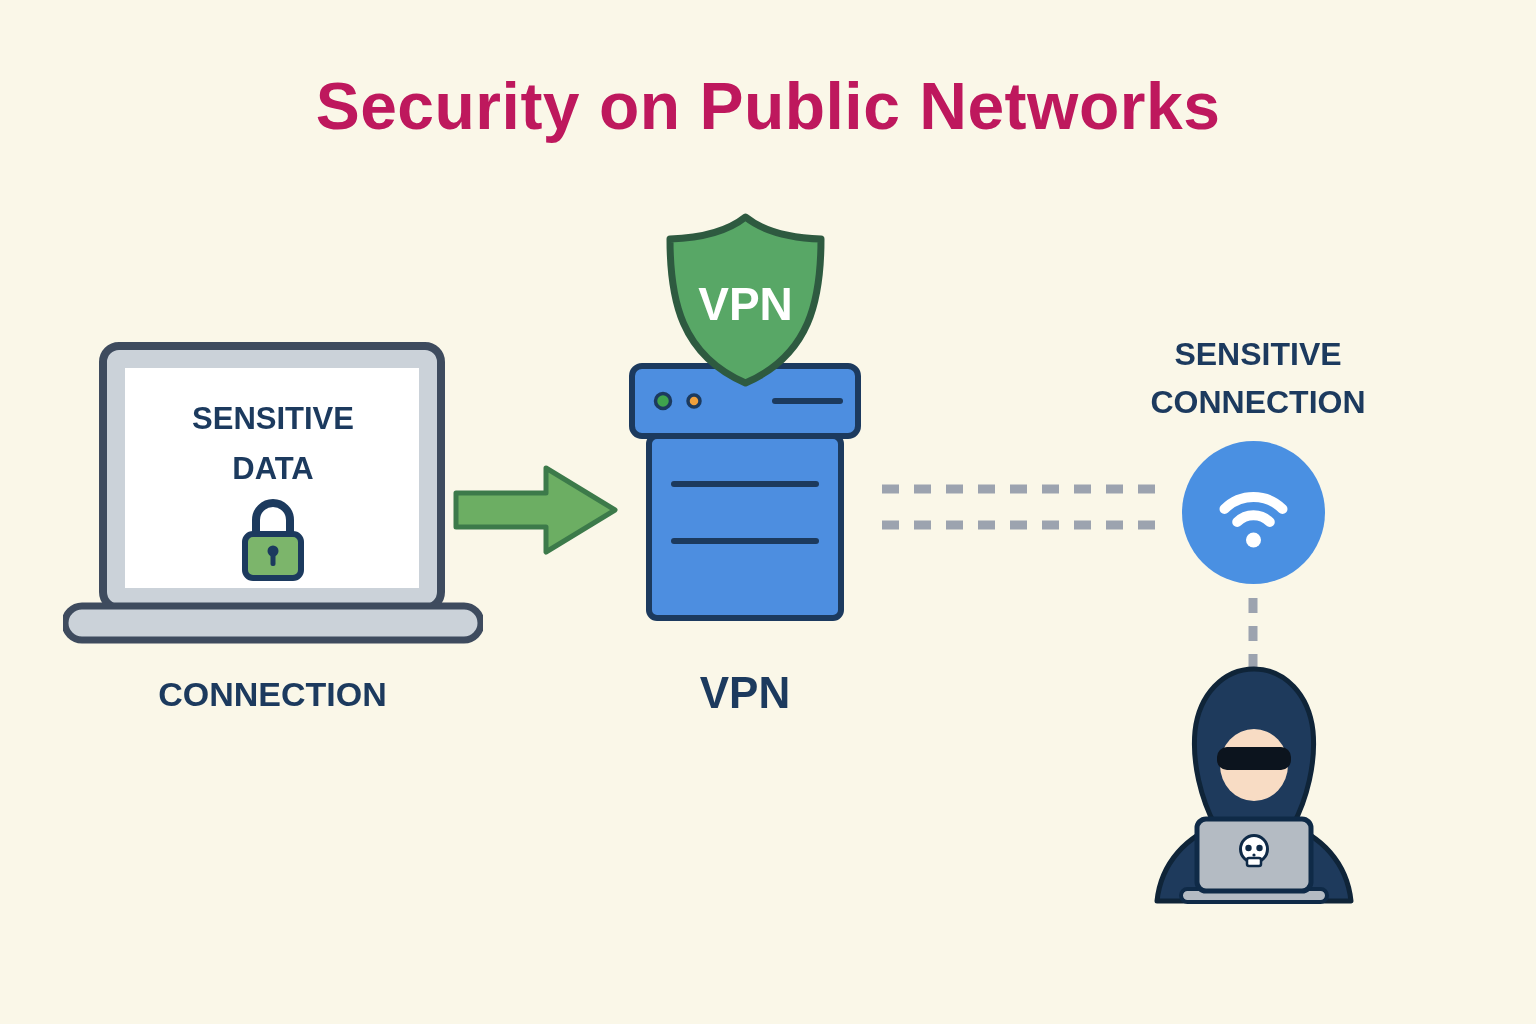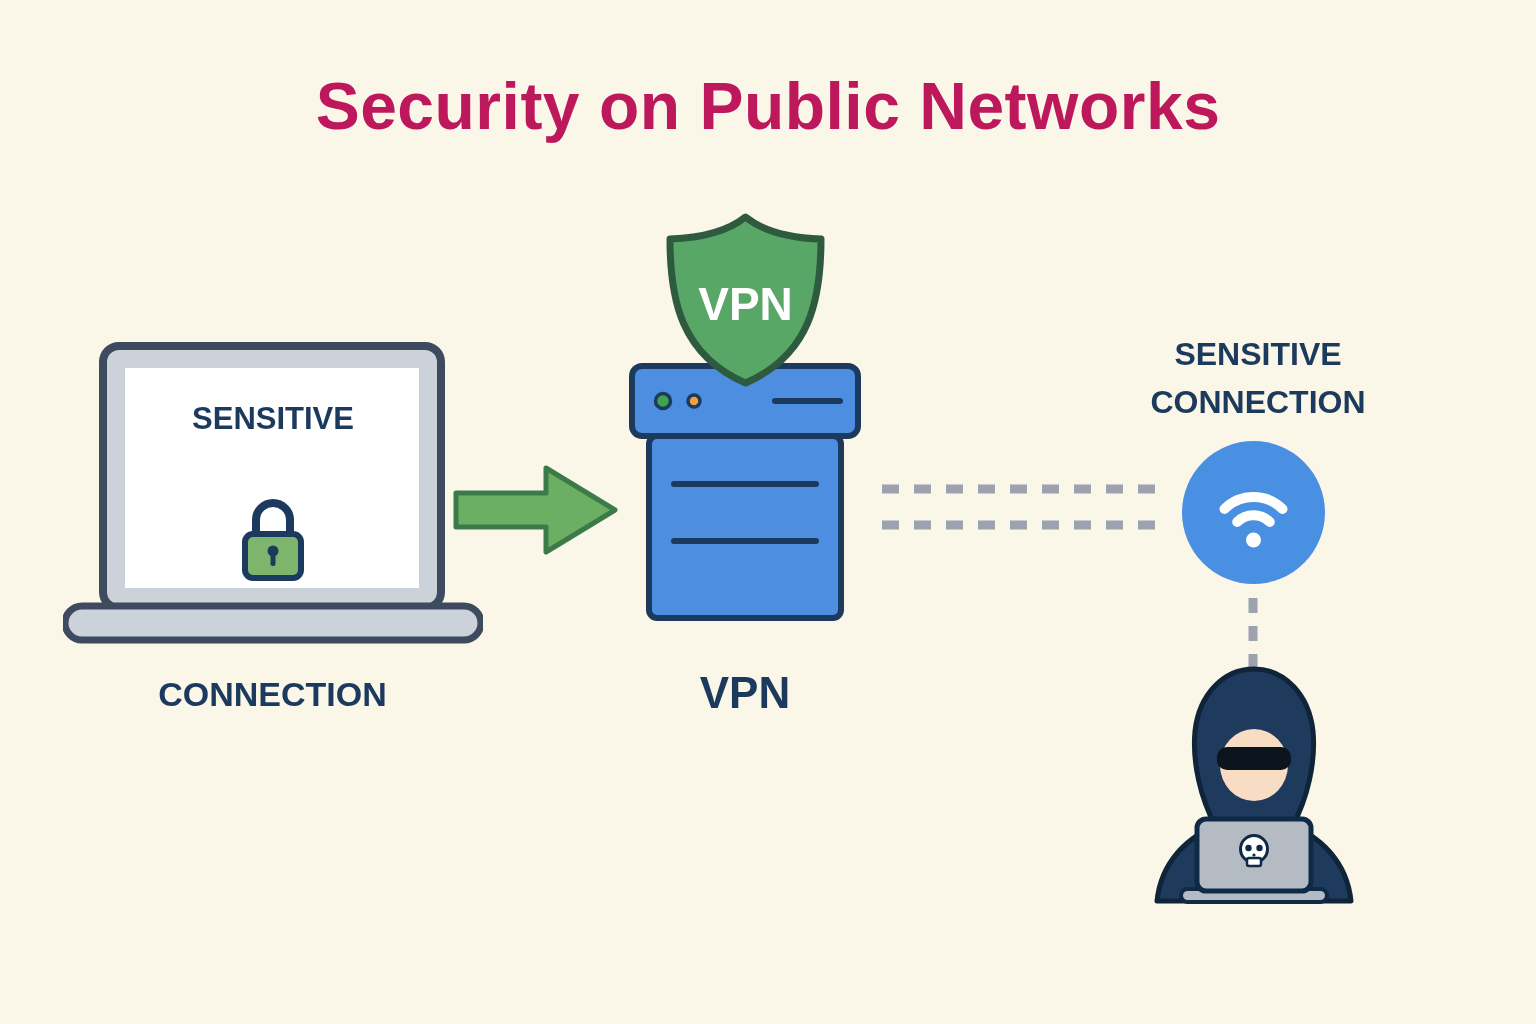--- a/index.html
+++ b/index.html
@@ -25,20 +25,21 @@
   <div class="abs title">Security on Public Networks</div>
 
   <svg class="abs" style="left:63px;top:340px;" width="420" height="304" viewBox="0 0 420 304">
     <rect x="40" y="6" width="338" height="262" rx="16" fill="#CBD2D9" stroke="#3E4B5E" stroke-width="8"></rect>
     <rect x="62" y="28" width="294" height="220" fill="#FFFFFF"></rect>
     <rect x="2" y="266" width="416" height="34" rx="17" fill="#CBD2D9" stroke="#3E4B5E" stroke-width="7"></rect>
   </svg>
 
   <div class="abs lbl screen-text">
     <span class="line">SENSITIVE</span>
+    <span class="line">DATA</span>
   </div>
 
   <svg class="abs" style="left:238px;top:490px;" width="70" height="95" viewBox="0 0 70 95">
     <path d="M18,48 V30 a17,17 0 0 1 34,0 V48" fill="none" stroke="#1C3A5E" stroke-width="8"></path>
     <rect x="7" y="44" width="56" height="44" rx="8" fill="#7CB56B" stroke="#1C3A5E" stroke-width="6"></rect>
     <circle cx="35" cy="61" r="5.5" fill="#1C3A5E"></circle>
     <rect x="32.5" y="63" width="5" height="13" rx="2" fill="#1C3A5E"></rect>
   </svg>
 
   <div class="abs lbl encrypted-label">

